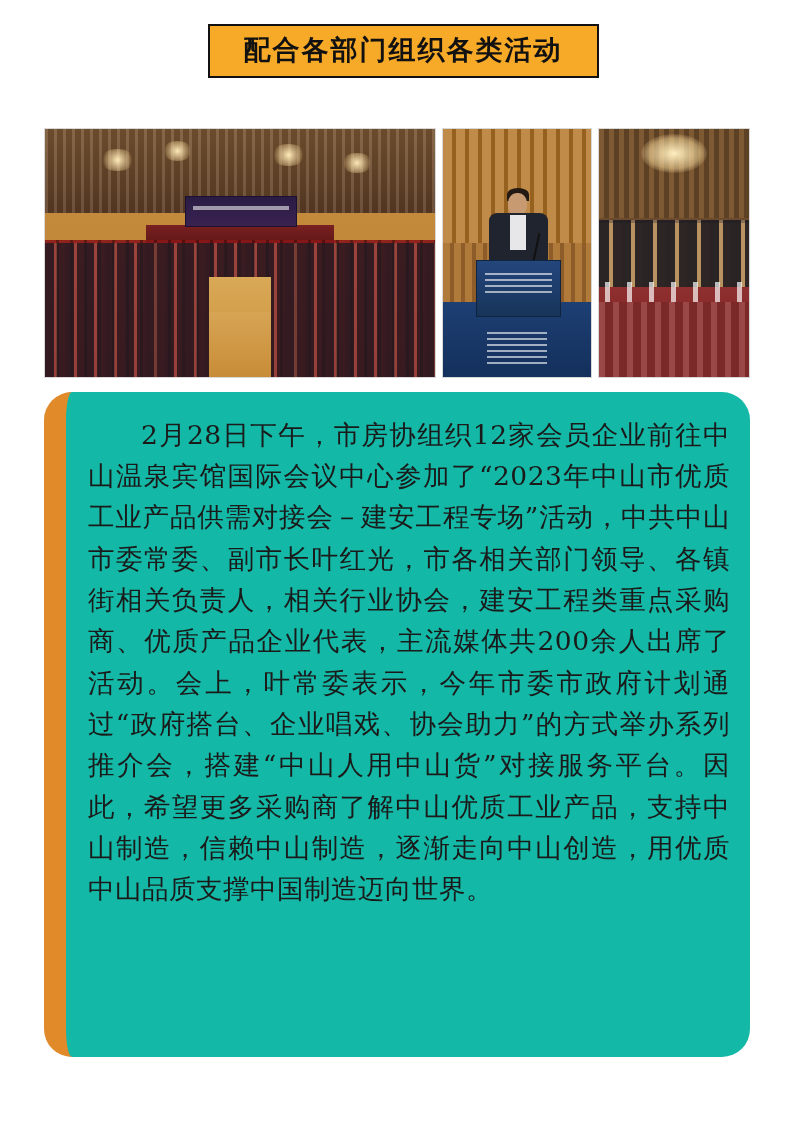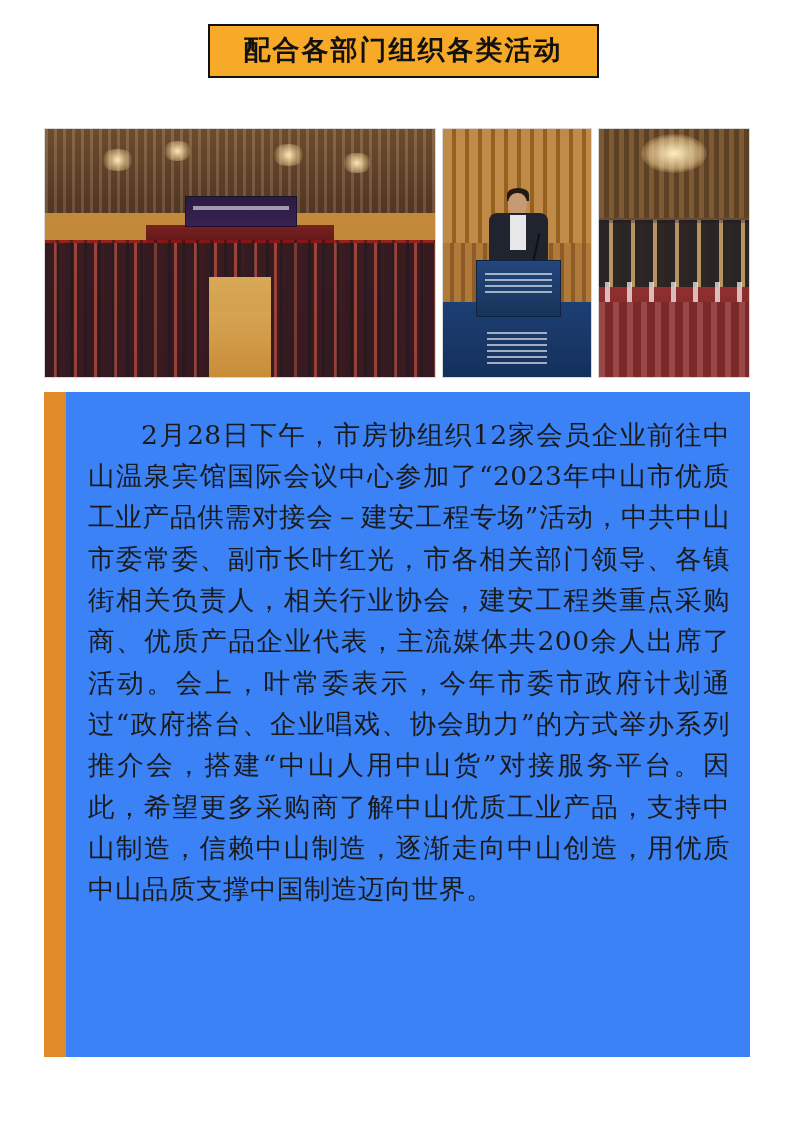--- a/index.html
+++ b/index.html
@@ -194,25 +194,26 @@
   .p3-cups {
     position: absolute; left: 4%; right: 4%; bottom: 30%; height: 8%;
     background: repeating-linear-gradient(90deg, rgba(255,255,255,.85) 0 5px, rgba(255,255,255,0) 5px 22px);
     opacity: .8;
   }
 
   
   .body-block {
     position: relative;
     margin: 14px 44px 0 44px;
-    background: #3b82f6;
+    background: #14b8a6;
     border-left: 22px solid #e08a2a;
     box-sizing: border-box;
     padding: 22px 20px 26px 22px;
     min-height: 665px;
+    border-radius: 28px;
   }
   .body-text {
     font-family: "DejaVu Serif", serif;
     font-size: 26.5px;
     line-height: 1.56;
     color: #1a1a1a;
     text-align: justify;
     text-indent: 2em;
     letter-spacing: 0.5px;
     margin: 0;

